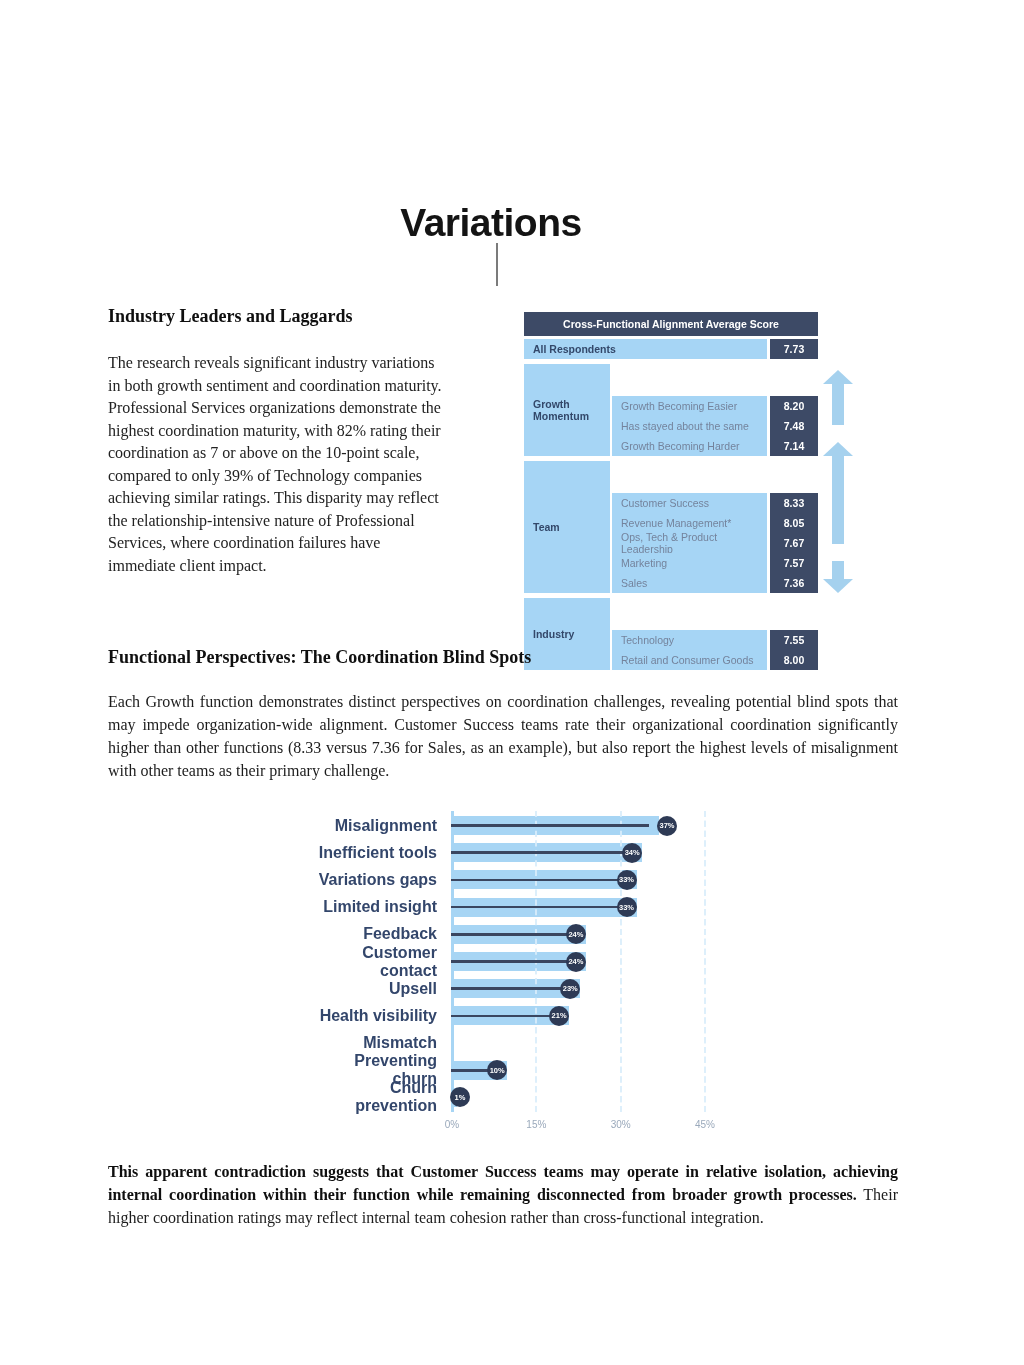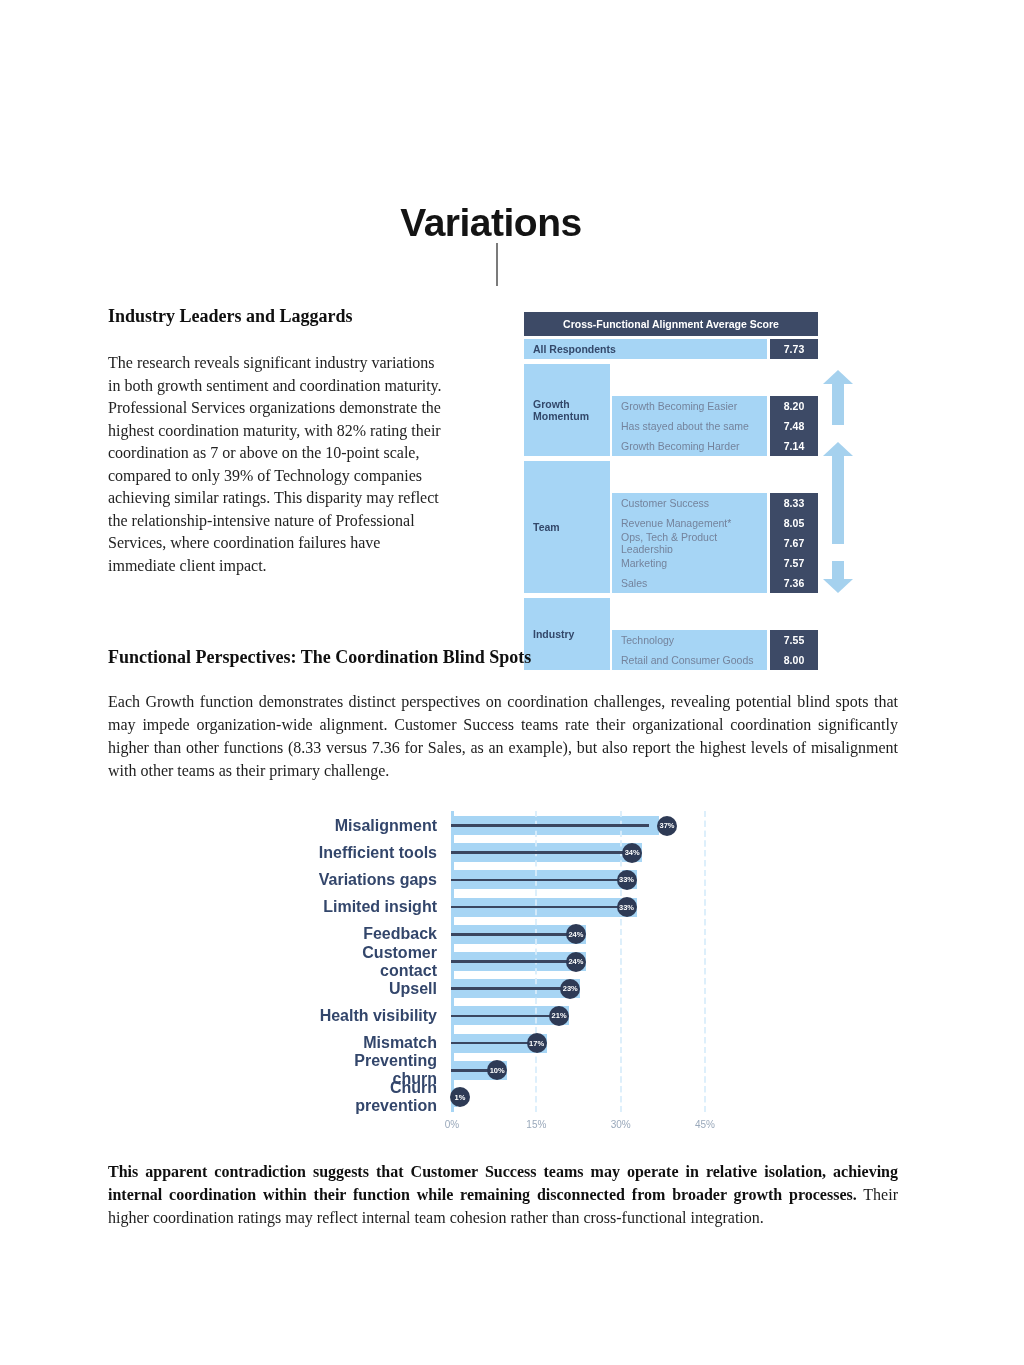--- a/index.html
+++ b/index.html
@@ -265,25 +265,20 @@
       <div class="chart-row">
         <div class="chart-label">Health visibility</div>
         <div class="chart-plot">
           <div class="cbar" style="width: 118.067px;"></div>
           <div class="cstem" style="width: 108.067px;"></div>
           <div class="ccircle" style="left: 98.0667px;">21%</div>
         </div>
       </div>
       <div class="chart-row">
         <div class="chart-label">Mismatch</div>
-        <div class="chart-plot">
-          <div class="cbar" style="width: 95.5778px;"></div>
-          <div class="cstem" style="width: 85.5778px;"></div>
-          <div class="ccircle" style="left: 75.5778px;">17%</div>
-        </div>
       </div>
       <div class="chart-row">
         <div class="chart-label">Preventing churn</div>
         <div class="chart-plot">
           <div class="cbar" style="width: 56.2222px;"></div>
           <div class="cstem" style="width: 46.2222px;"></div>
           <div class="ccircle" style="left: 36.2222px;">10%</div>
         </div>
       </div>
       <div class="chart-row">

